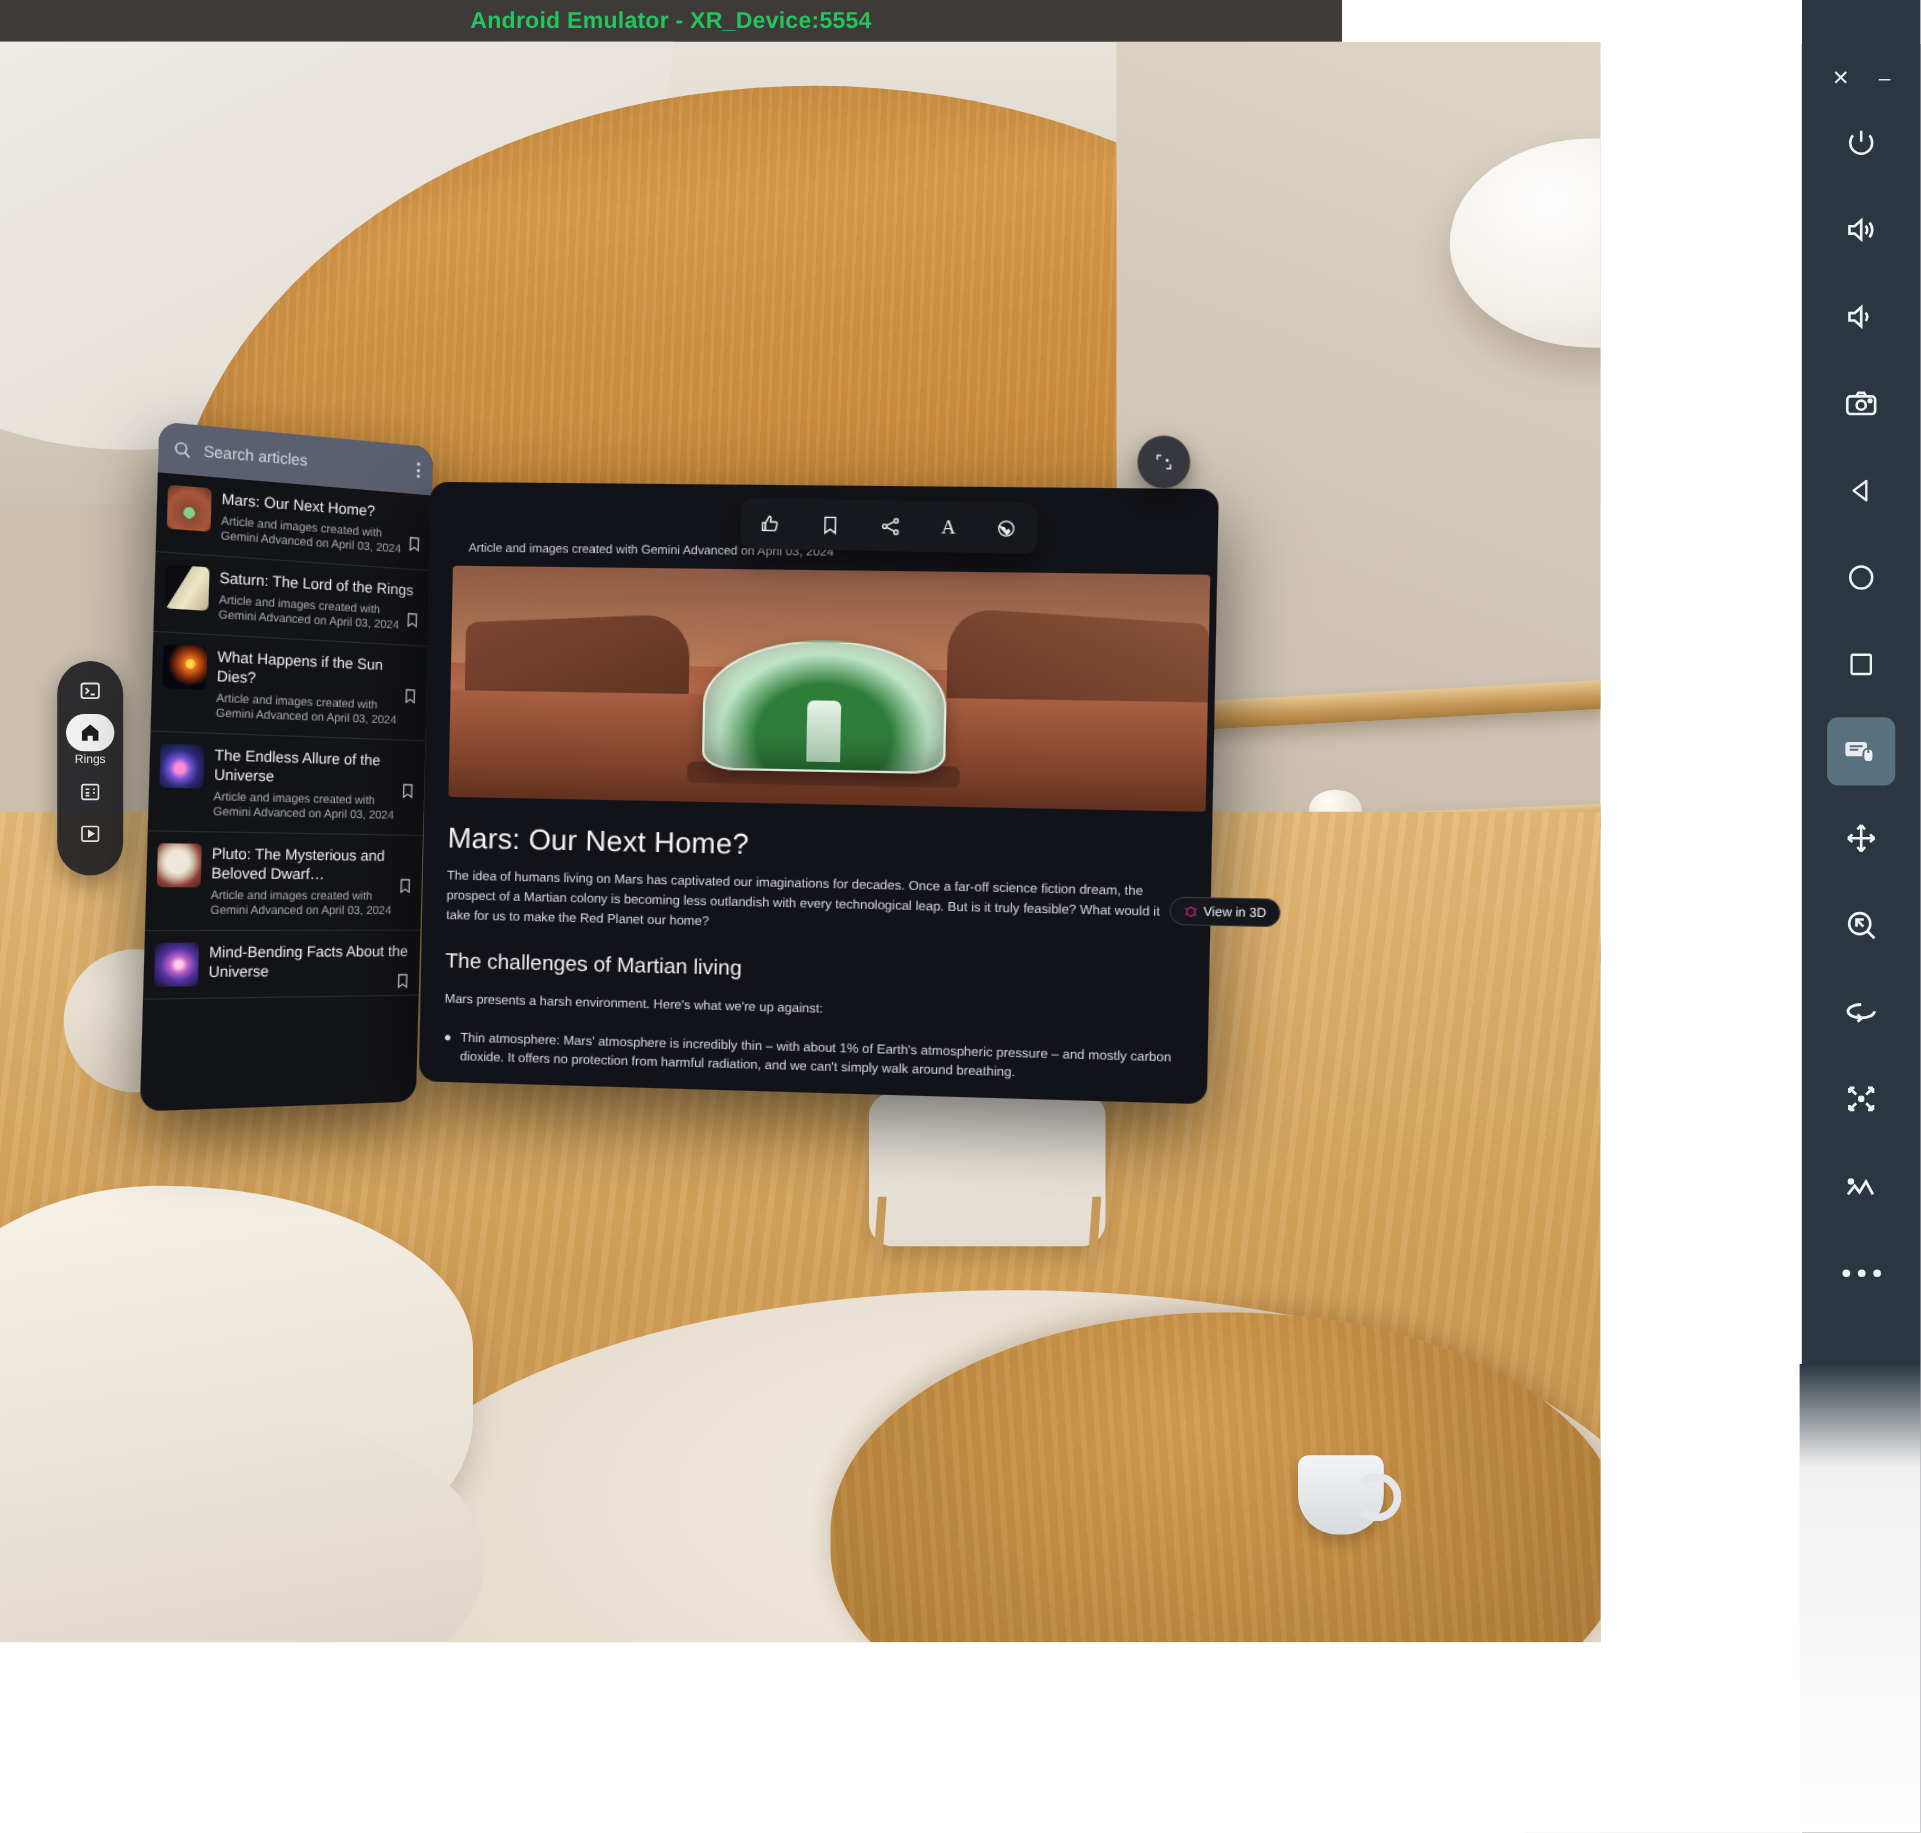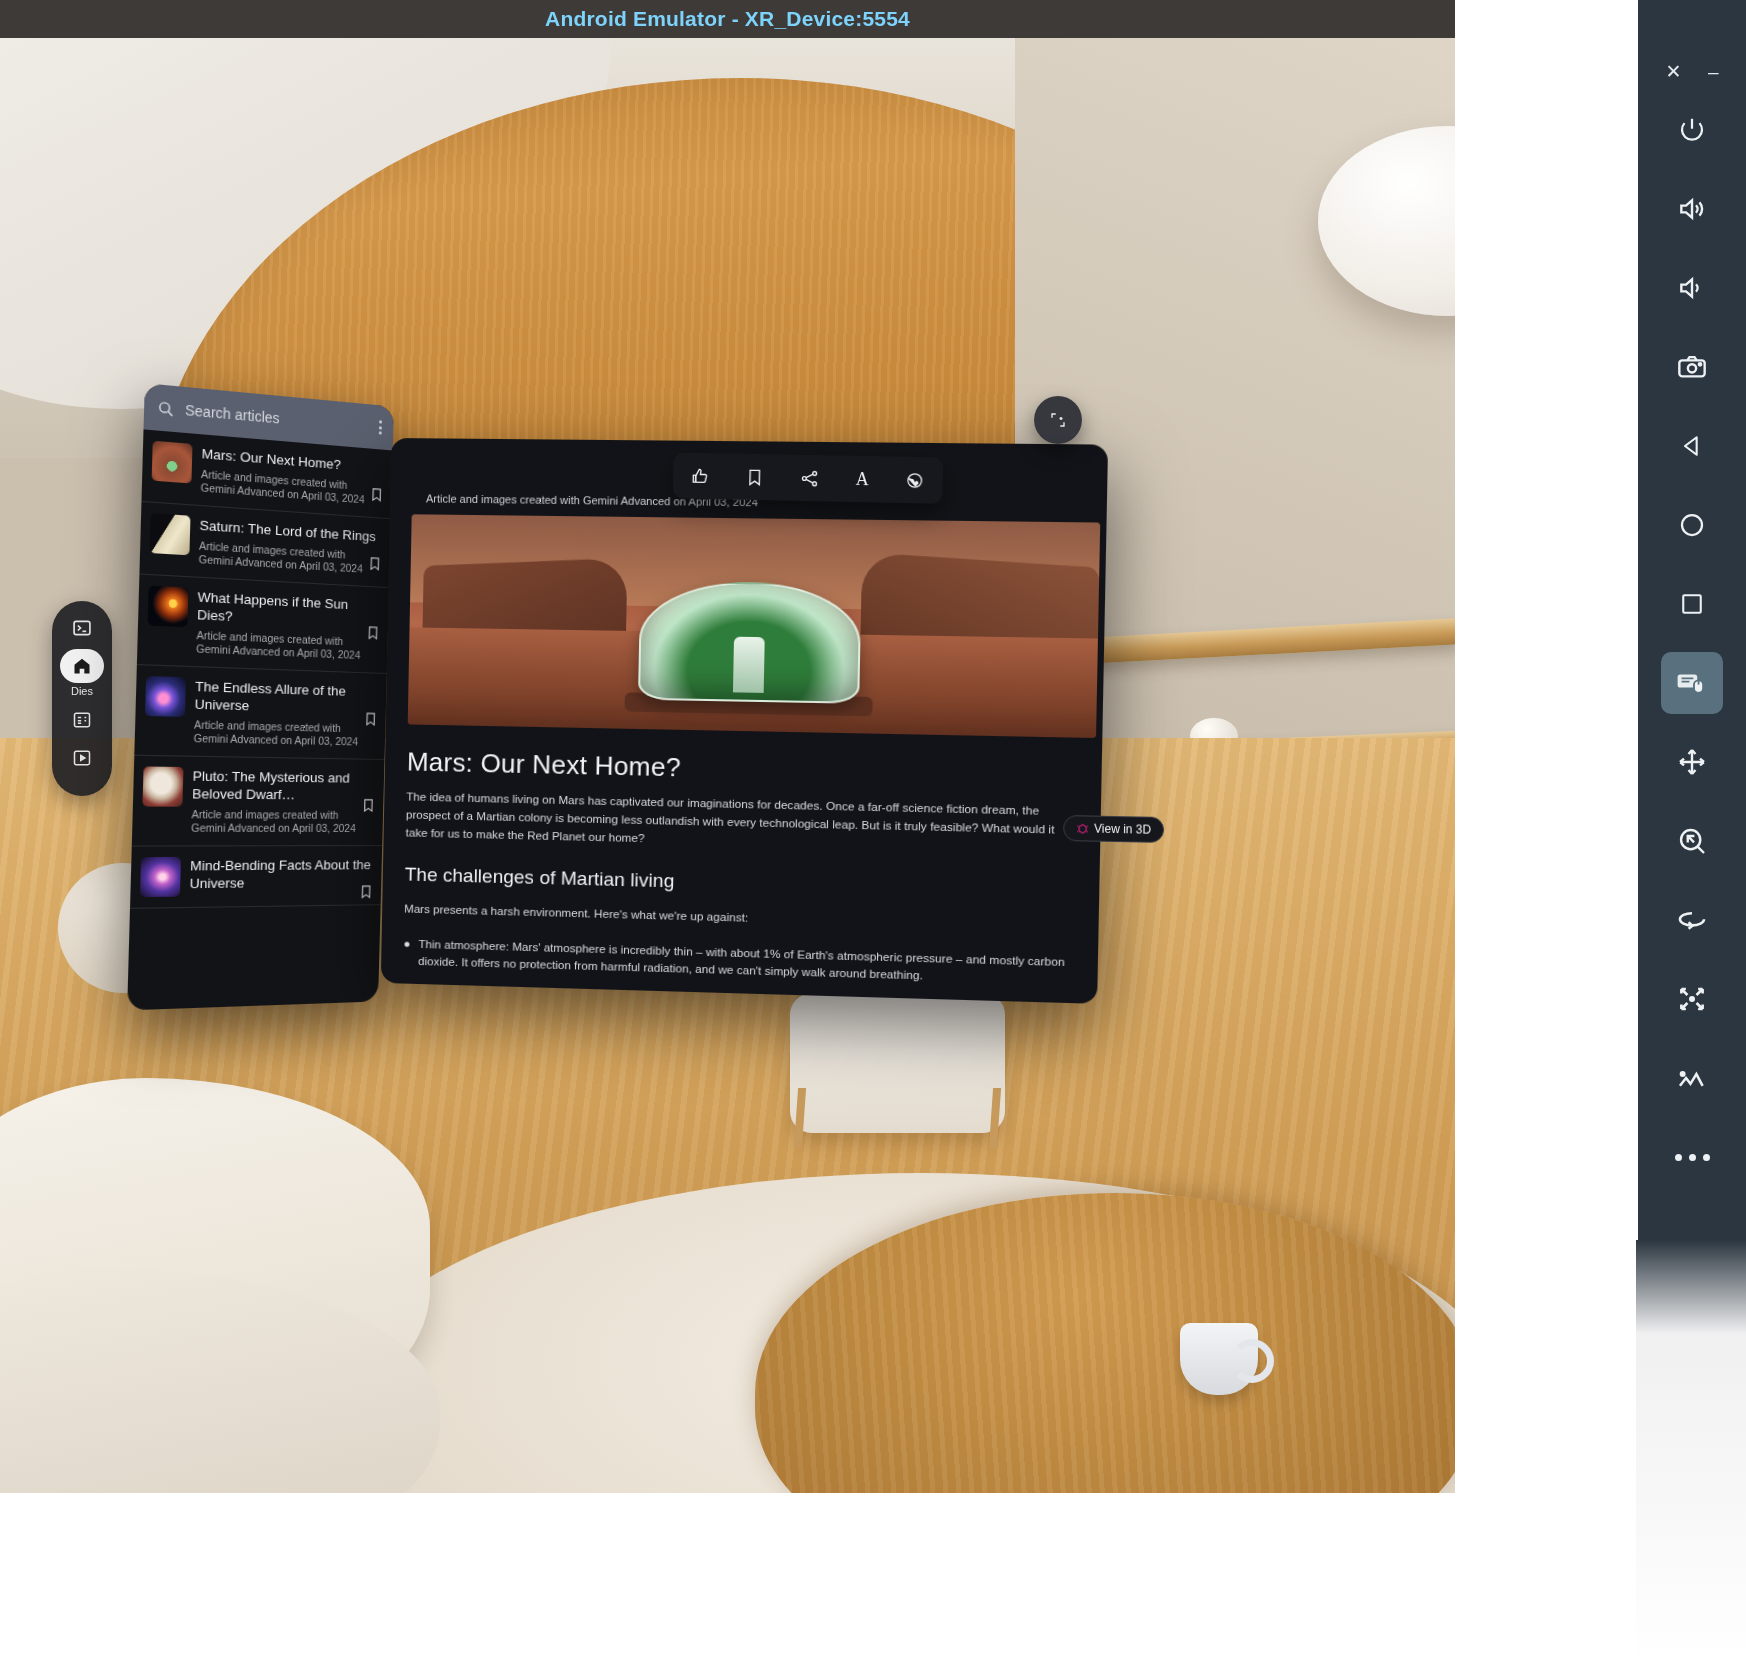--- a/index.html
+++ b/index.html
@@ -6,23 +6,23 @@
   html, body {
     width: 1746px; height: 1666px;
     background: #fff;
     font-family: "Liberation Sans", sans-serif;
     overflow: hidden;
   }
   #root { position: relative; width: 1746px; height: 1666px; }
 
   
   .emu-titlebar {
-    position: absolute; left: 0; top: 0; width: 1455px; height: 38px;
+    position: absolute; left: 0; top: 0; width: 1220px; height: 38px;
     background: #3d3a38;
-    color: #7dd3fc;
+    color: #22c55e;
     display: flex; align-items: center; justify-content: center;
     font-size: 21px; font-weight: bold; letter-spacing: .2px;
   }
   .device-screen {
     position: absolute; left: 0; top: 38px; width: 1455px; height: 1455px;
     overflow: hidden;
     background: #c9bda f;
   }
 
   
@@ -348,21 +348,21 @@
           <rect x="2.5" y="4" width="19" height="16" rx="2.5"></rect>
             <path d="M7 9l3.2 3L7 15"></path>
             <path d="M12.5 16h4.5"></path>
         </svg>
       </div>
       <div class="dock-btn active">
         <svg width="20" height="20" viewBox="0 0 24 24" fill="currentColor">
           <path d="M12 3.2 3 10.5V21h6.2v-5.6h5.6V21H21V10.5z"></path>
         </svg>
       </div>
-      <div class="dock-label">Dies</div>
+      <div class="dock-label">Rings</div>
       <div class="dock-btn">
         <svg width="20" height="20" viewBox="0 0 24 24" fill="none" stroke="currentColor" stroke-width="1.8">
           <rect x="3" y="4" width="18" height="16" rx="2"></rect>
             <path d="M7 9h4M7 13h4M7 16h4M15 9h2M15 13h2"></path>
         </svg>
       </div>
       <div class="dock-btn">
         <svg width="20" height="20" viewBox="0 0 24 24" fill="none" stroke="currentColor" stroke-width="1.8">
           <rect x="3" y="4" width="18" height="16" rx="2"></rect>
             <path d="M10.5 9l5 3-5 3z" fill="currentColor"></path>

